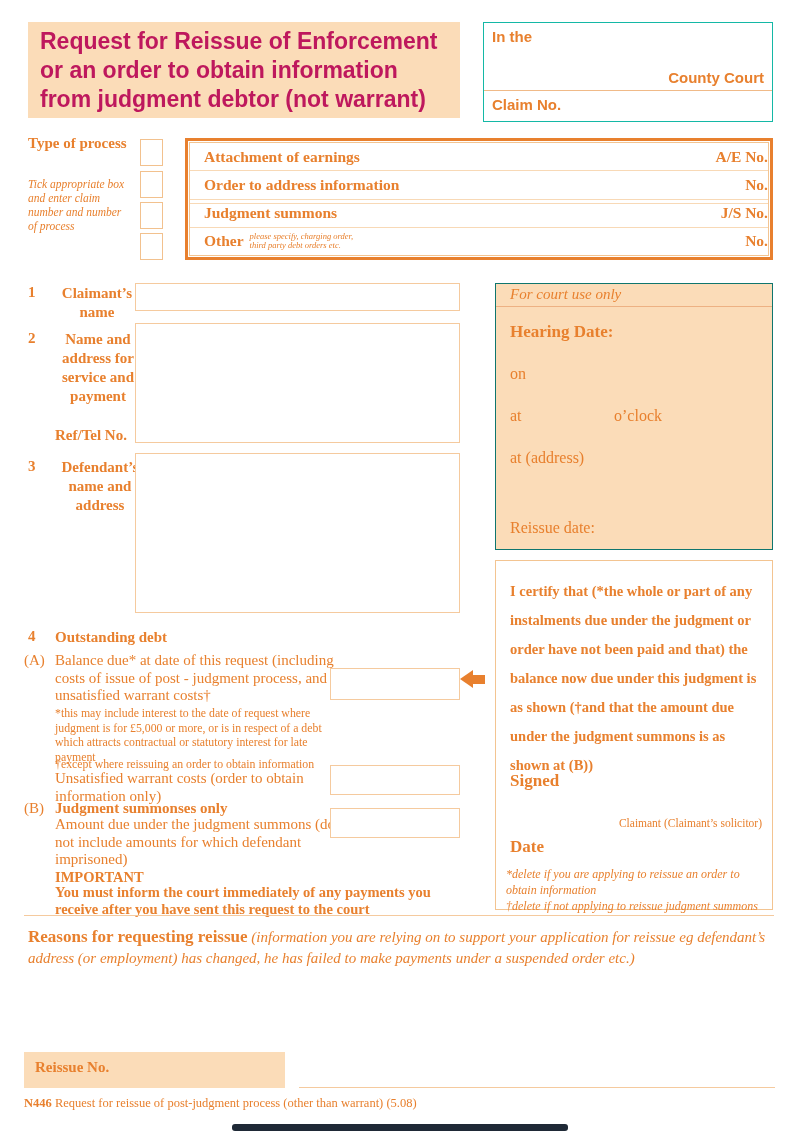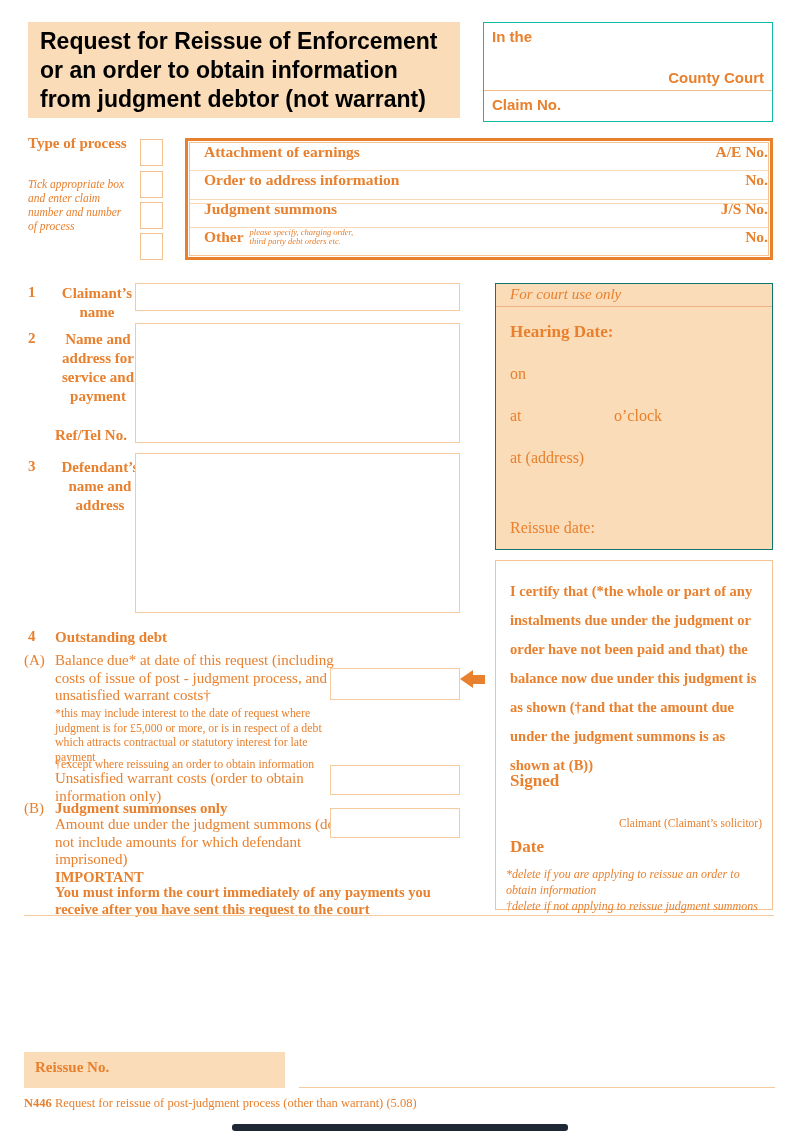--- a/index.html
+++ b/index.html
@@ -10,21 +10,21 @@
     color:#E8802E; overflow:hidden; margin:0 auto;
   }
   .abs { position:absolute; }
   .bold { font-weight:bold; }
 
   
   .title-block {
     left:28px; top:22px; width:432px; height:96px;
     background:#FBDCB8; padding:5px 12px;
     font-family:"Liberation Sans", sans-serif;
-    font-weight:bold; font-size:23px; line-height:29px; color:#000000;
+    font-weight:bold; font-size:23px; line-height:29px; color:#be185d;
   }
   .court-box {
     left:483px; top:22px; width:290px; height:100px;
     border:1px solid #14b8a6;
     font-family:"Liberation Sans", sans-serif; font-weight:bold; font-size:15px;
   }
   .court-box .cell-top { position:relative; height:68px; border-bottom:1px solid #F0BA88; }
   .court-box .in-the { position:absolute; left:8px; top:5px; }
   .court-box .county-court { position:absolute; right:8px; bottom:4px; }
   .court-box .cell-bottom { position:relative; height:30px; }
@@ -32,21 +32,21 @@
 
   
   .top-label { left:28px; top:134px; width:110px; font-size:15px; font-weight:bold; line-height:19px; }
   .tick-note { left:28px; top:177px; width:104px; font-size:11.5px; font-style:italic; line-height:14px; }
   .pcheck { width:23px; height:27px; border:1px solid #F2C18E; background:#fff; }
   .process-table {
     left:185px; top:138px; width:588px; height:122px;
     border:3px solid #E8802E; padding:1px;
   }
   .process-inner { width:100%; height:100%; border:1px solid #F3C491; display:flex; flex-direction:column; }
-  .trow { position:relative; flex:1; display:flex; align-items:flex-start; }
+  .trow { position:relative; flex:1; display:flex; align-items:center; }
   .trow + .trow { border-top:1px solid #F8D9B6; }
   .trow.dsep::before { content:""; position:absolute; top:3px; left:0; right:0; height:1px; background:#F8D9B6; }
   .trow .lbl { padding-left:14px; font-size:15.5px; font-weight:bold; white-space:nowrap; }
   .trow .sub { font-size:8.5px; font-style:italic; line-height:9.5px; width:112px; margin-left:6px; font-weight:normal; }
   .trow .no-cell { margin-left:auto; min-width:60px; text-align:right; font-size:15.5px; font-weight:bold; white-space:nowrap; }
 
   
   .snum { font-size:15px; font-weight:bold; }
   .slabel { font-size:15px; font-weight:bold; line-height:19px;text-align:center; }
   .fbox { border:1px solid #F5CA9E; background:#fff; }
@@ -209,20 +209,24 @@
     <div class="certify-claimant">Claimant (Claimant’s solicitor)</div>
     <div class="certify-date">Date</div>
     <div class="certify-notes">
       <div>*delete if you are applying to reissue an order to obtain information</div>
       <div>†delete if not applying to reissue judgment summons</div>
     </div>
   </div>
 
   <div class="abs hr-line" style="left:24px; top:915px; width:750px;"></div>
 
+  <div class="abs reasons">
+    <span class="r-title">Reasons for requesting reissue</span>
+    <span class="r-note">(information you are relying on to support your application for reissue eg defendant’s address (or employment) has changed, he has failed to make payments under a suspended order etc.)</span>
+  </div>
 
   <div class="abs reissue-box">
     <span>Reissue No.</span>
   </div>
   <div class="abs hr-line footer-line"></div>
   <div class="abs form-footer">
     <span class="bold">N446</span>
     <span>Request for reissue of post-judgment process (other than warrant) (5.08)</span>
   </div>
 

